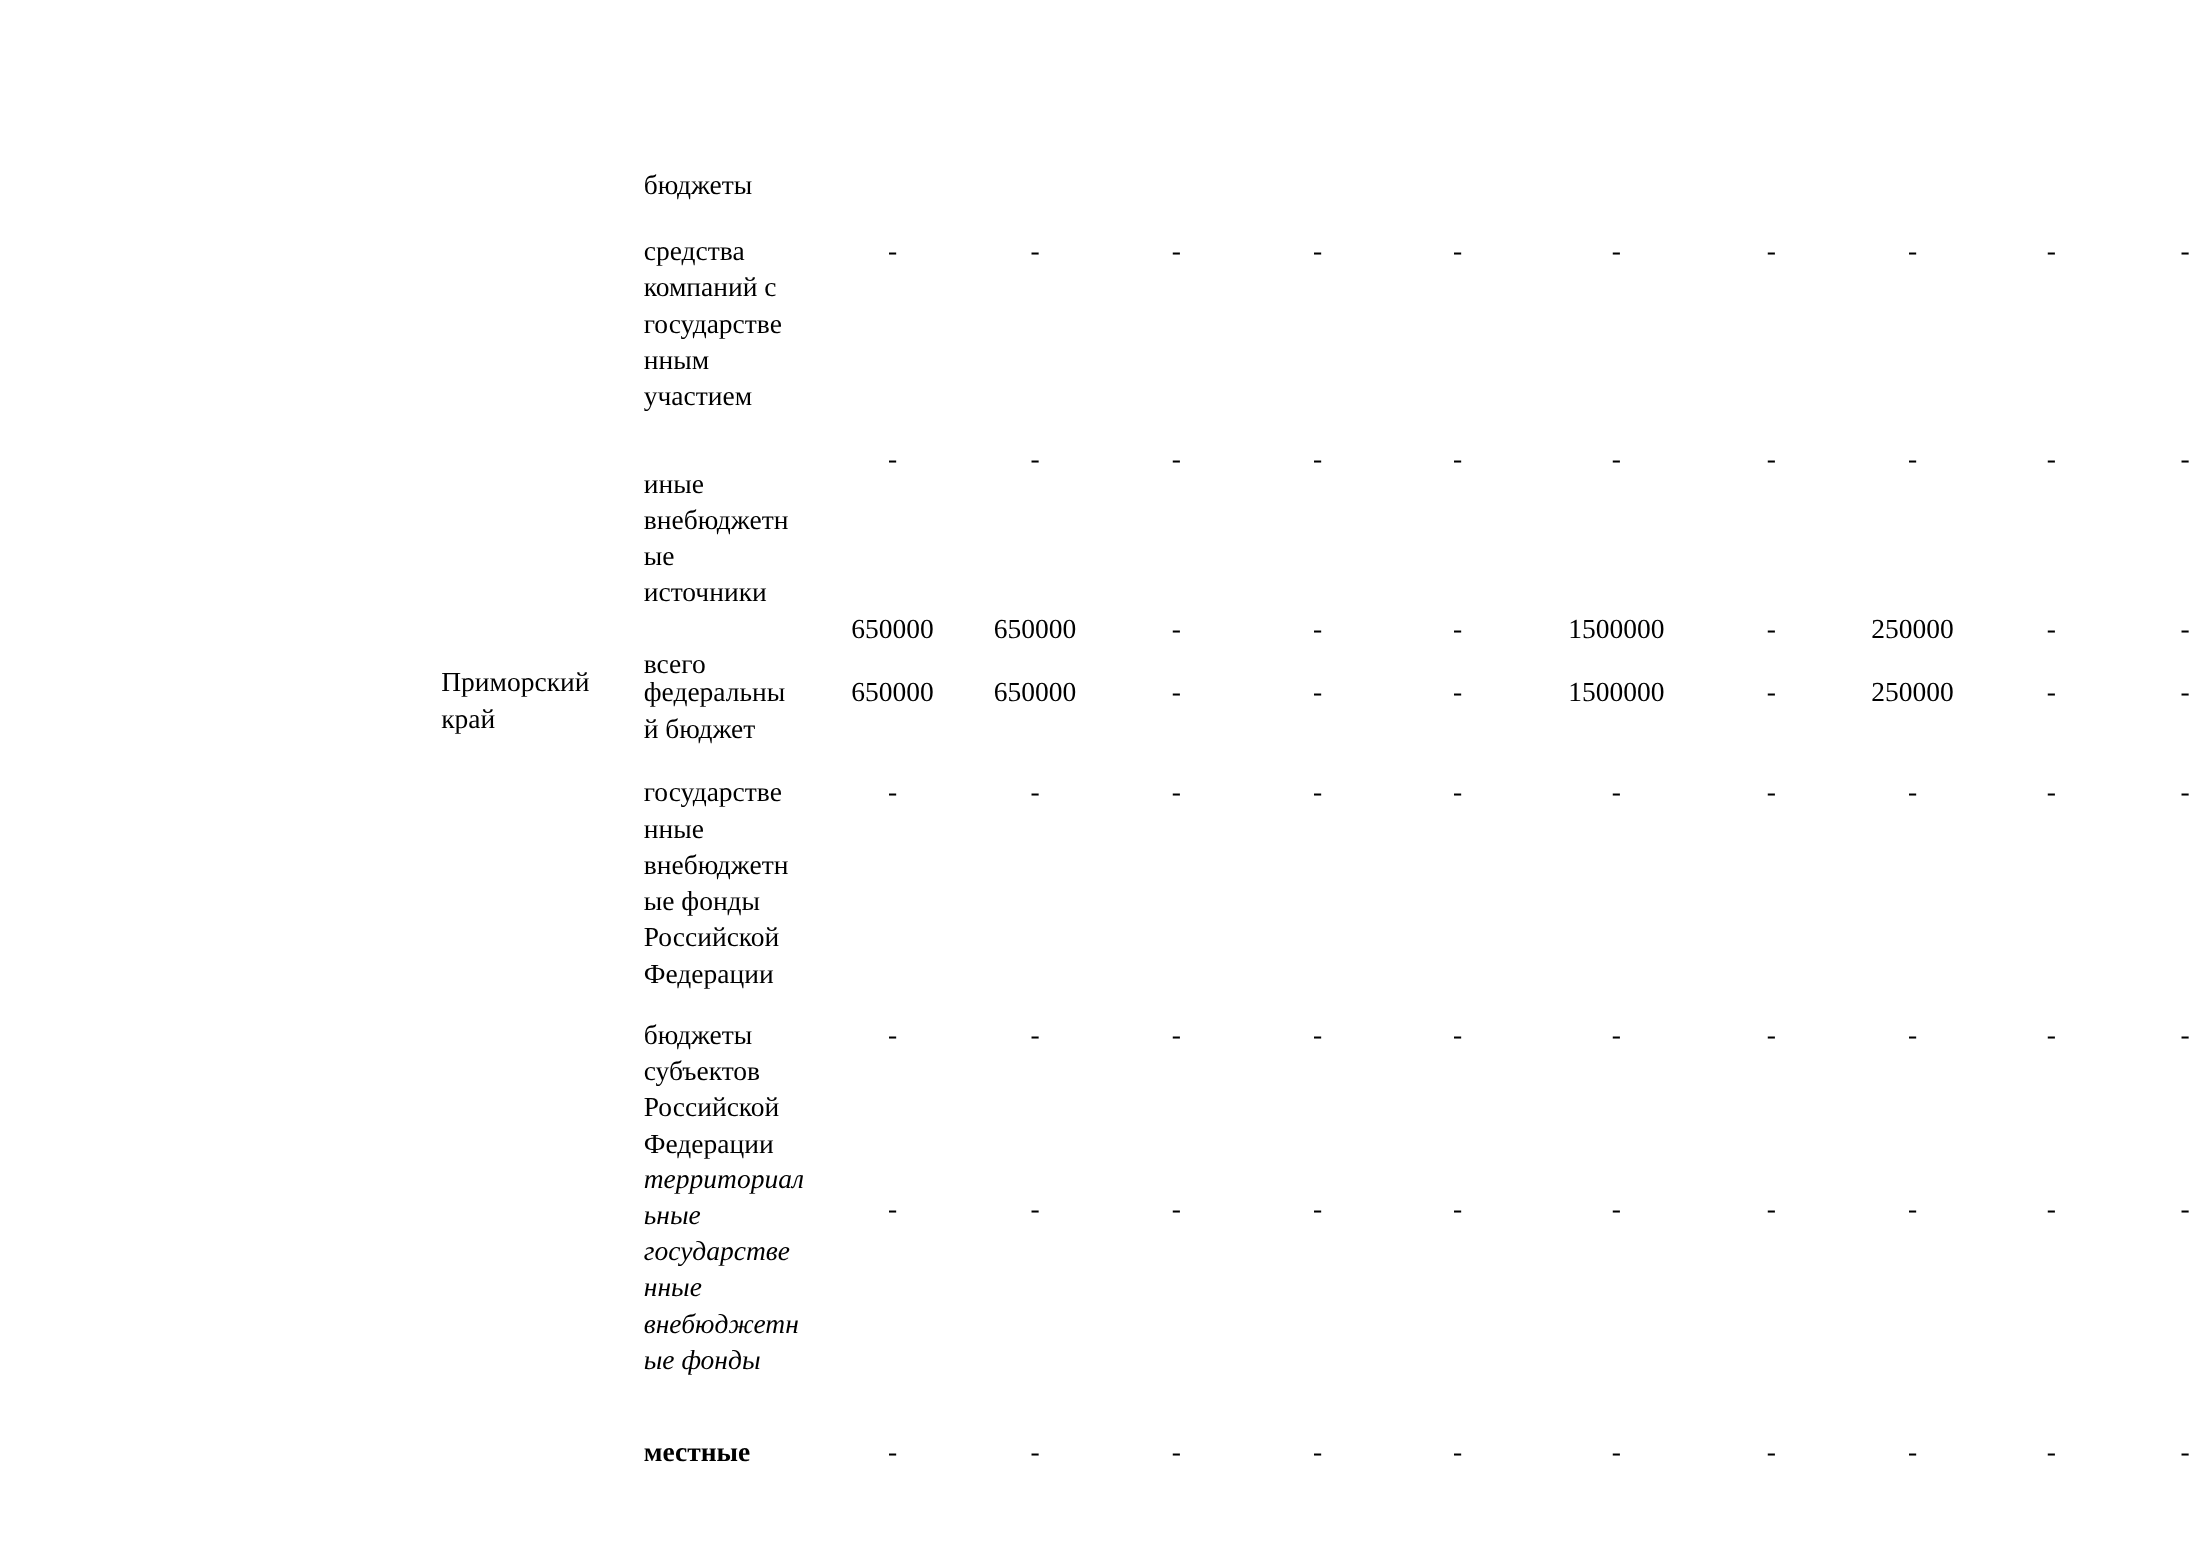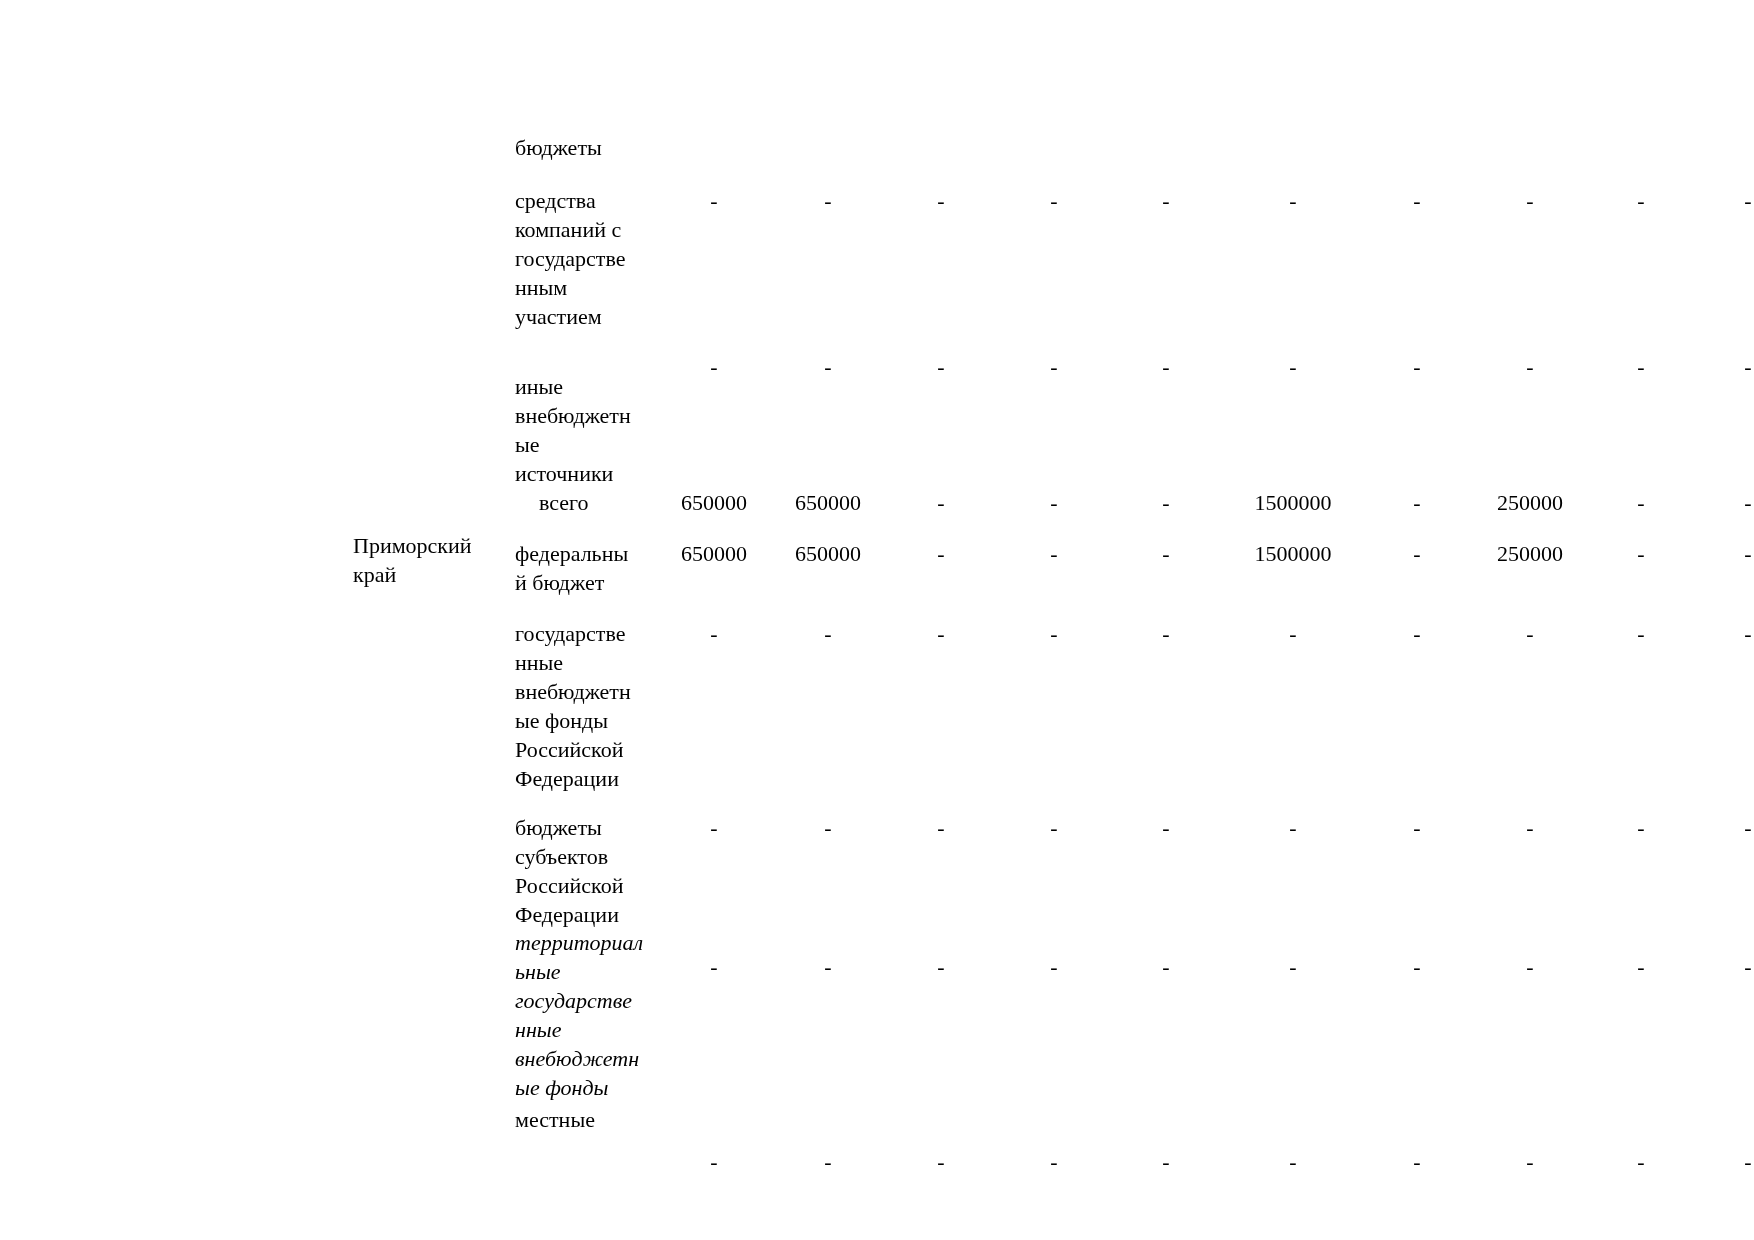--- a/index.html
+++ b/index.html
@@ -49,21 +49,21 @@
       <div class="cell num" style="top: 352px; left: 1101px;">-</div>
       <div class="cell num" style="top: 352px; left: 1228px;">-</div>
       <div class="cell num" style="top: 352px; left: 1352px;">-</div>
       <div class="cell num" style="top: 352px; left: 1465px;">-</div>
       <div class="cell num" style="top: 352px; left: 1576px;">-</div>
       <div class="cell num" style="top: 352px; left: 1683px;">-</div>
     </div>
     <div>
       <div class="cell region" style="top: 488px;">Приморский
 край</div>
-      <div class="cell cat" style="top: 488px; margin-left: 24px;">всего</div>
+      <div class="cell cat" style="top: 516px;">всего</div>
       <div class="cell num" style="top: 488px; left: 649px;">650000</div>
       <div class="cell num" style="top: 488px; left: 763px;">650000</div>
       <div class="cell num" style="top: 488px; left: 876px;">-</div>
       <div class="cell num" style="top: 488px; left: 989px;">-</div>
       <div class="cell num" style="top: 488px; left: 1101px;">-</div>
       <div class="cell num" style="top: 488px; left: 1228px;">1500000</div>
       <div class="cell num" style="top: 488px; left: 1352px;">-</div>
       <div class="cell num" style="top: 488px; left: 1465px;">250000</div>
       <div class="cell num" style="top: 488px; left: 1576px;">-</div>
       <div class="cell num" style="top: 488px; left: 1683px;">-</div>
@@ -128,21 +128,21 @@
       <div class="cell num" style="top: 952px; left: 876px;">-</div>
       <div class="cell num" style="top: 952px; left: 989px;">-</div>
       <div class="cell num" style="top: 952px; left: 1101px;">-</div>
       <div class="cell num" style="top: 952px; left: 1228px;">-</div>
       <div class="cell num" style="top: 952px; left: 1352px;">-</div>
       <div class="cell num" style="top: 952px; left: 1465px;">-</div>
       <div class="cell num" style="top: 952px; left: 1576px;">-</div>
       <div class="cell num" style="top: 952px; left: 1683px;">-</div>
     </div>
     <div>
-      <div class="cell cat" style="top: 1105px;">местные</div>
+      <div class="cell cat" style="top: 1147px; font-weight: bold;">местные</div>
       <div class="cell num" style="top: 1147px; left: 649px;">-</div>
       <div class="cell num" style="top: 1147px; left: 763px;">-</div>
       <div class="cell num" style="top: 1147px; left: 876px;">-</div>
       <div class="cell num" style="top: 1147px; left: 989px;">-</div>
       <div class="cell num" style="top: 1147px; left: 1101px;">-</div>
       <div class="cell num" style="top: 1147px; left: 1228px;">-</div>
       <div class="cell num" style="top: 1147px; left: 1352px;">-</div>
       <div class="cell num" style="top: 1147px; left: 1465px;">-</div>
       <div class="cell num" style="top: 1147px; left: 1576px;">-</div>
       <div class="cell num" style="top: 1147px; left: 1683px;">-</div>

